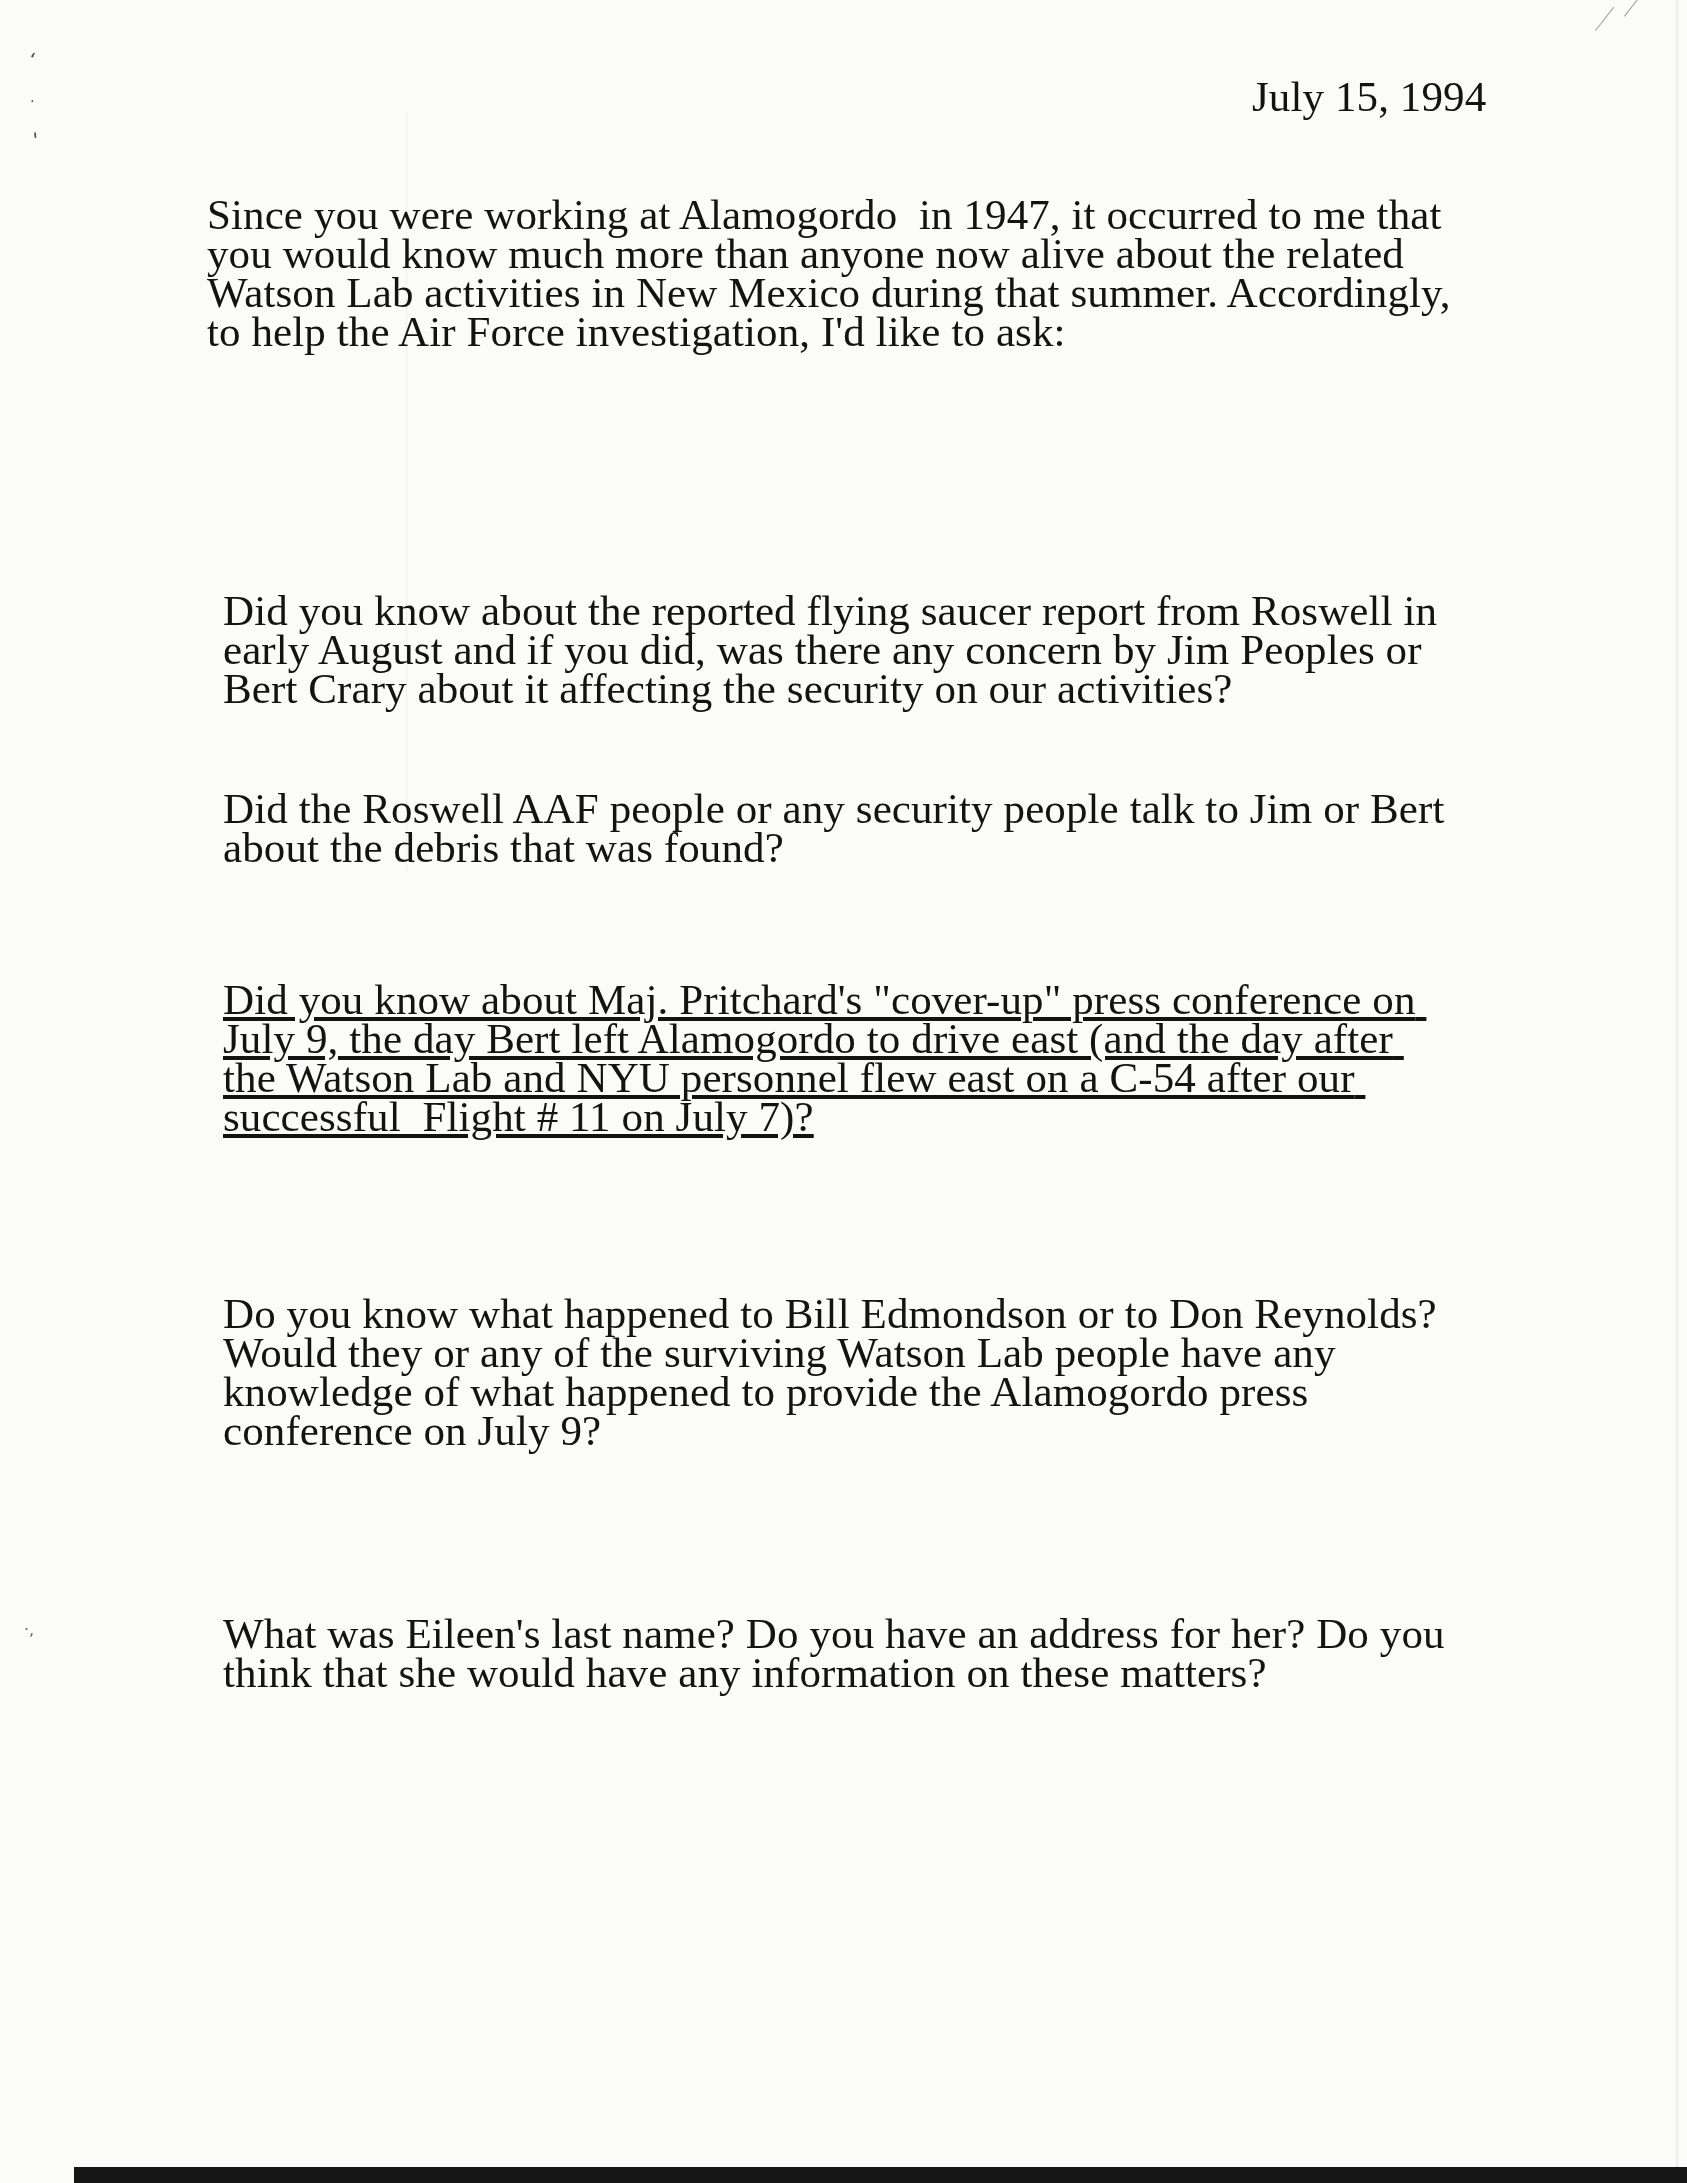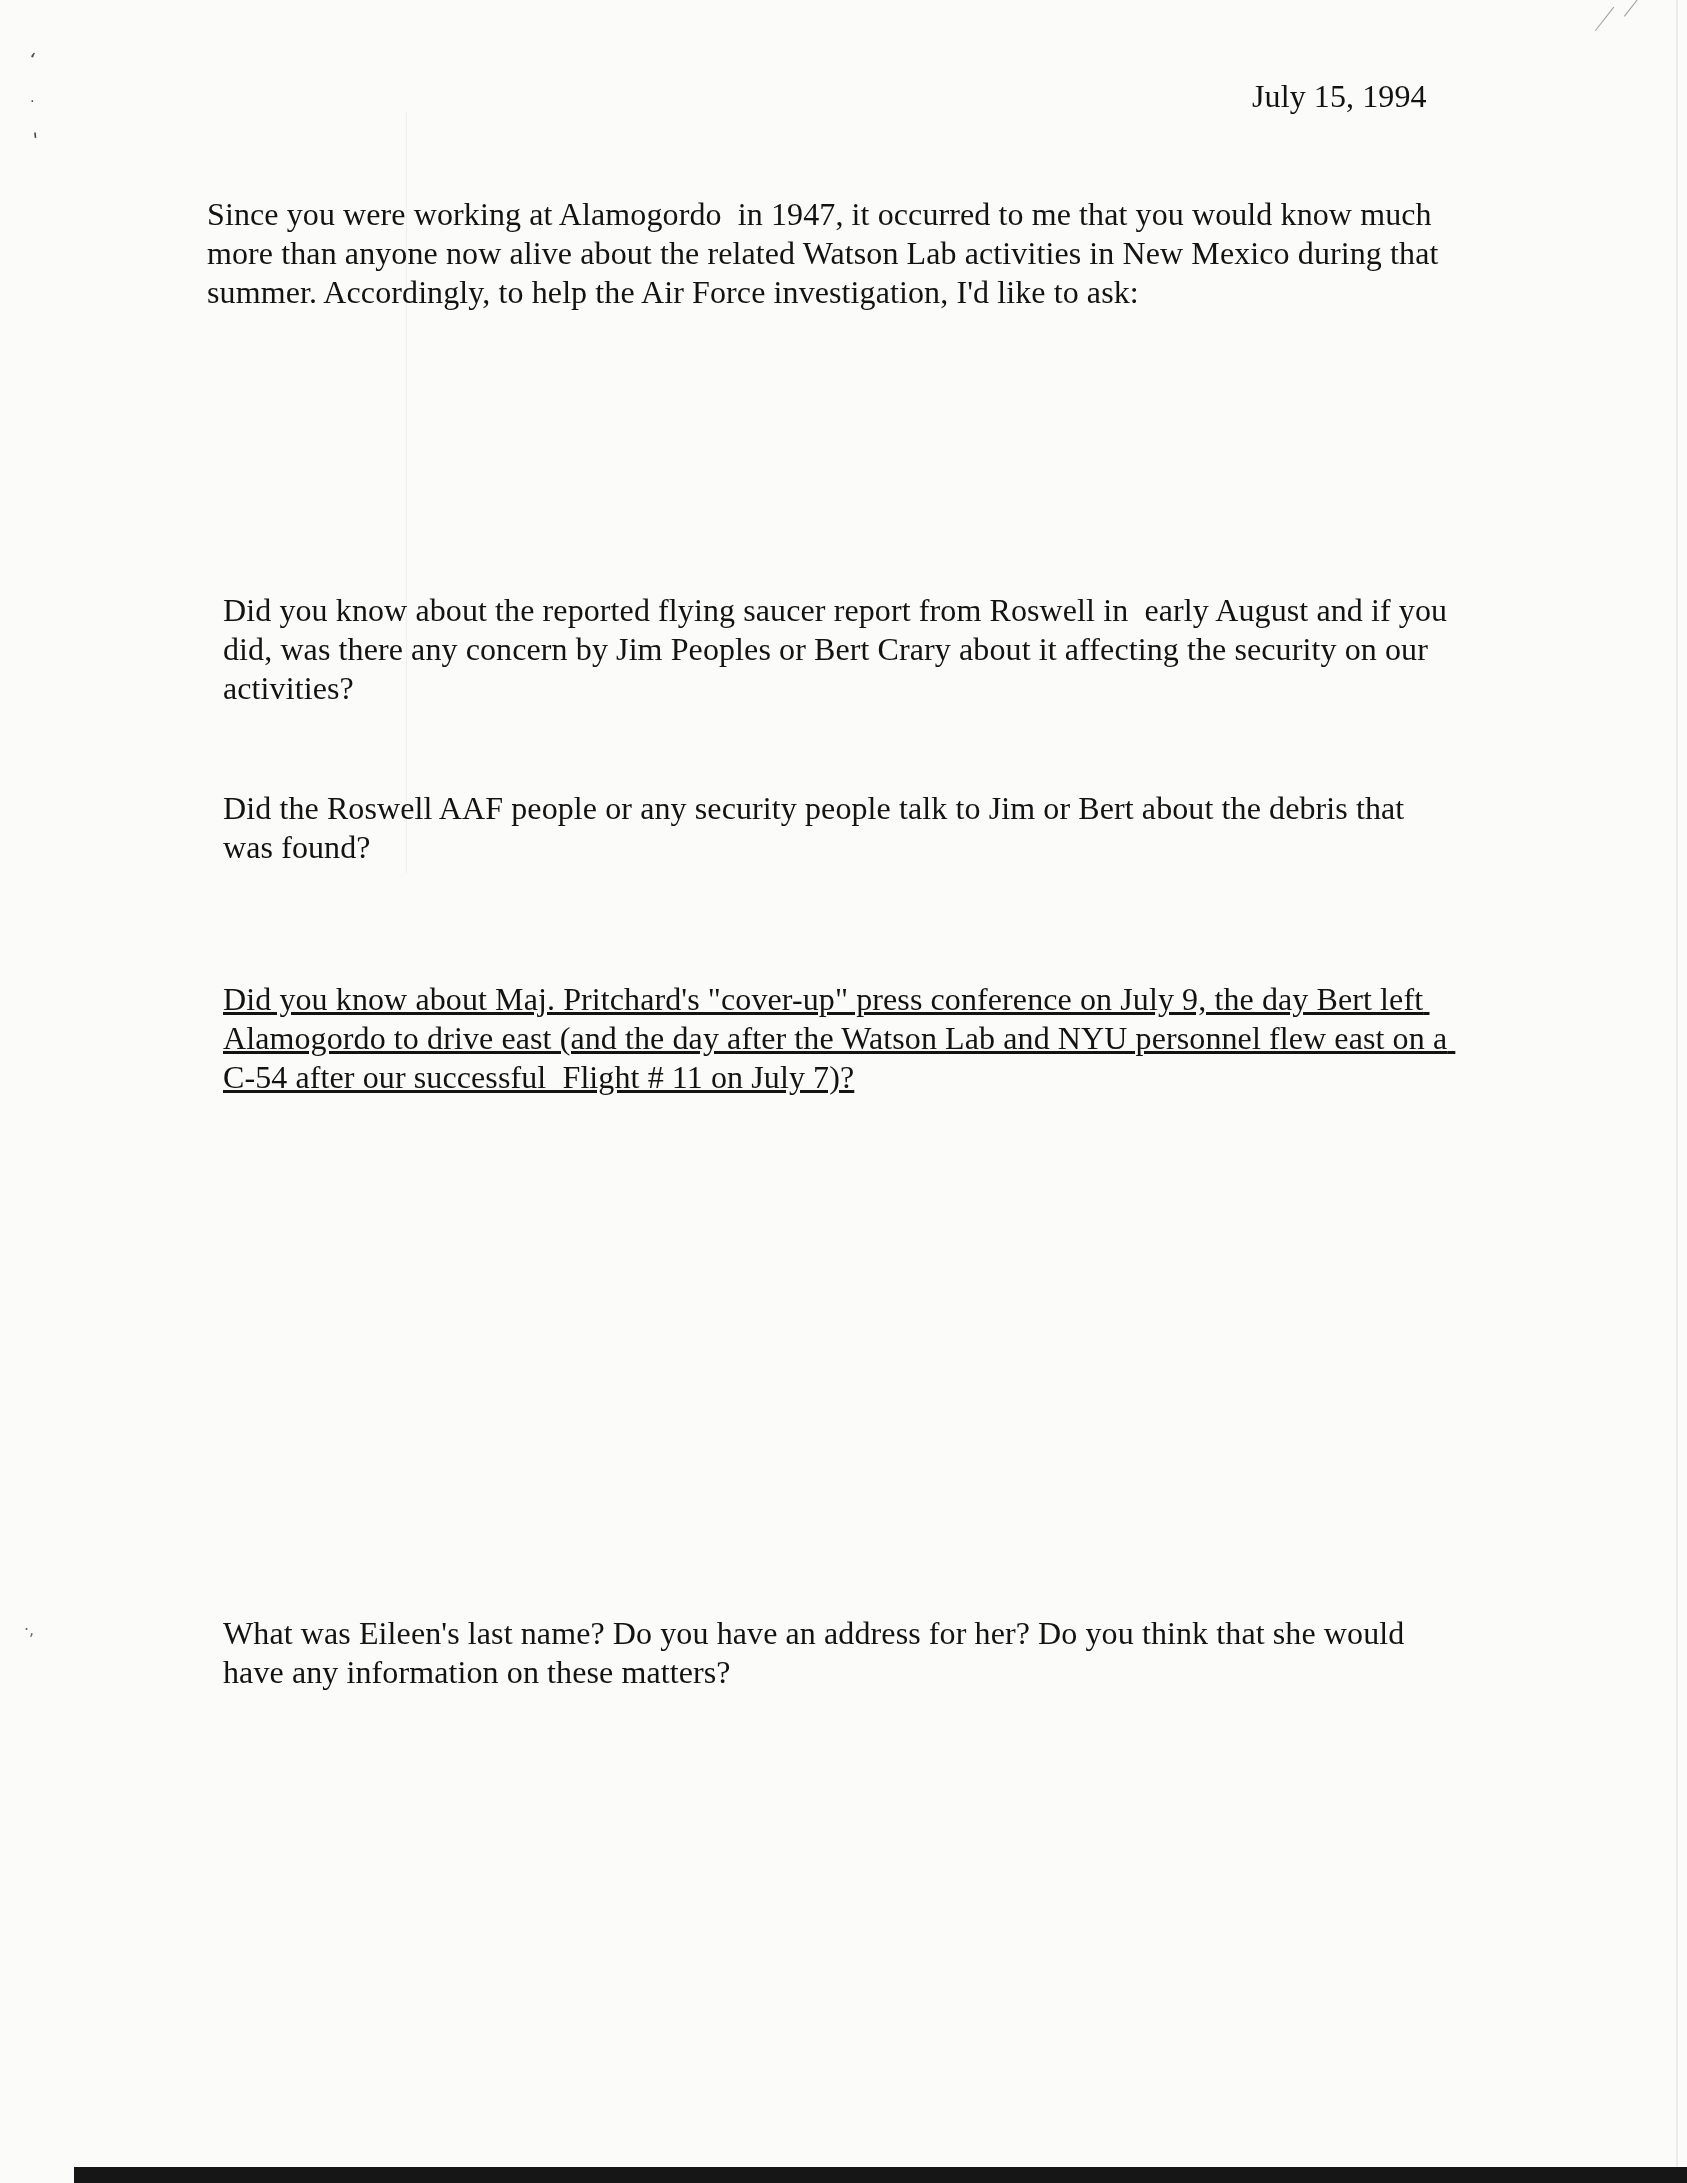--- a/index.html
+++ b/index.html
@@ -12,21 +12,21 @@
     width: 1687px;
     height: 2183px;
     margin: 0 auto;
     background: #fbfbf9;
     overflow: hidden;
     font-family: "Liberation Serif", "DejaVu Serif", serif;
     color: #131313;
   }
   .txt {
     position: absolute;
-    font-size: 32px;
+    font-size: 43px;
     line-height: 39px;
     white-space: pre-wrap;
     letter-spacing: 0.1px;
   }
   .date-line {
     left: 1252px;
     top: 77px;
   }
   .salutation {
     left: 194px;
@@ -112,19 +112,20 @@
 
   <div class="txt intro">Since you were working at Alamogordo  in 1947, it occurred to me that you would know much more than anyone now alive about the related Watson Lab activities in New Mexico during that summer. Accordingly, to help the Air Force investigation, I'd like to ask:</div>
 
 
   <div class="txt question q2">Did you know about the reported flying saucer report from Roswell in  early August and if you did, was there any concern by Jim Peoples or Bert Crary about it affecting the security on our activities?</div>
 
   <div class="txt question q3">Did the Roswell AAF people or any security people talk to Jim or Bert about the debris that was found?</div>
 
   <div class="txt question q4">Did you know about Maj. Pritchard's "cover-up" press conference on July 9, the day Bert left Alamogordo to drive east (and the day after the Watson Lab and NYU personnel flew east on a C-54 after our successful  Flight # 11 on July 7)?</div>
 
+  <div class="txt question q5">Do you know what happened to Bill Edmondson or to Don Reynolds? Would they or any of the surviving Watson Lab people have any knowledge of what happened to provide the Alamogordo press conference on July 9?</div>
 
   <div class="txt question q6">What was Eileen's last name? Do you have an address for her? Do you think that she would have any information on these matters?</div>
 
   <div class="scan-bar"></div>
 
 </div>
 
 
 </body></html>

